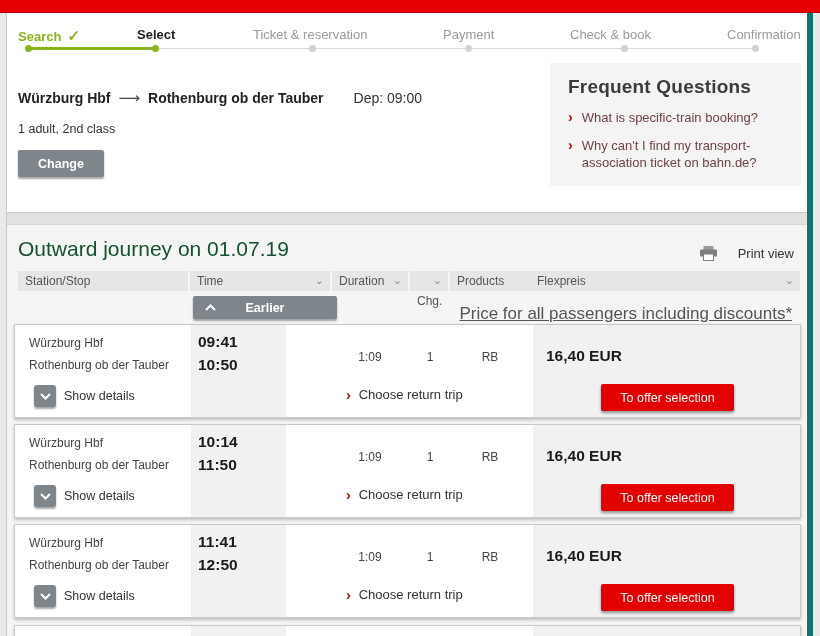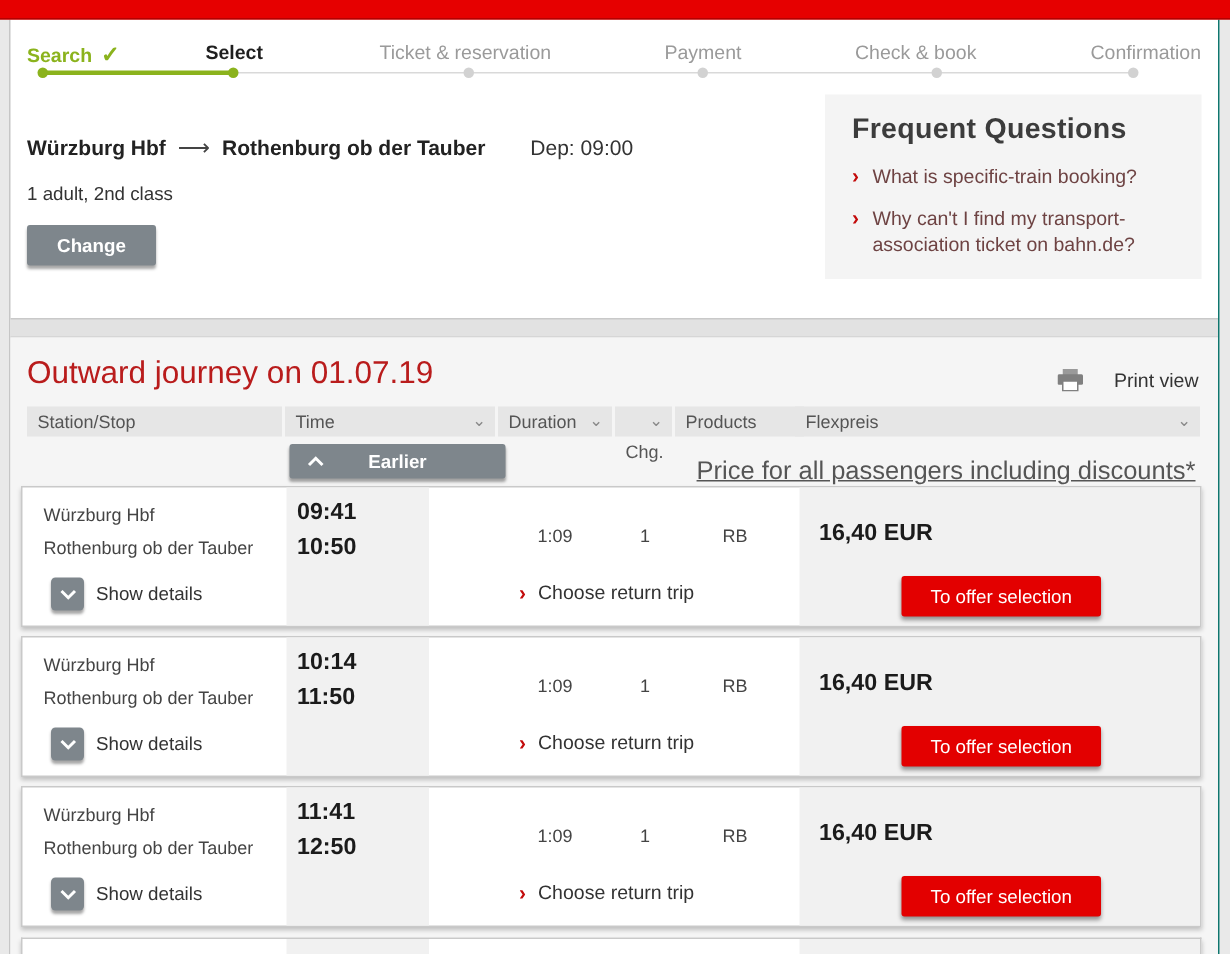--- a/index.html
+++ b/index.html
@@ -3,21 +3,21 @@
 <meta charset="utf-8">
 <style>
   * { margin:0; padding:0; box-sizing:border-box; }
   html,body { width:820px; height:636px; overflow:hidden; }
   body { background:#e9e9e9; font-family:"Liberation Sans", sans-serif; position:relative; color:#333; }
 
   .topbar { position:absolute; top:0; left:0; width:820px; height:13px;
             background:#e60000; border-bottom:1px solid #b40000; z-index:6; }
 
   .frame { position:absolute; top:13px; left:6px; width:807px; height:623px;
-           background:#fff; border-left:1px solid #c6c6c6; border-right:1px solid #0f766e; }
+           background:#fff; border-left:1px solid #c6c6c6; border-right:6px solid #0f766e; }
 
   
   .steps { position:absolute; top:0; left:0; width:100%; height:62px; }
   .step-label { position:absolute; top:14px; font-size:13px; color:#9a9a9a; white-space:nowrap; }
   .step-label.s-done   { color:#8bb31d; font-weight:bold; }
   .step-label.s-active { color:#1f1f1f; font-weight:bold; }
   .check { color:#8bb31d; font-weight:bold; font-size:15px; margin-left:6px; }
   .track-line  { position:absolute; top:35px; height:1px; background:#d9d9d9; }
   .track-line.green { height:3px; top:34px; background:#8bb31d; border-radius:2px; }
   .dot { position:absolute; top:32px; width:7px; height:7px; border-radius:50%; background:#d2d2d2; }
@@ -43,21 +43,21 @@
   .faq-link { display:flex; margin-top:11px; cursor:pointer; }
   .faq-link .chev { color:#c30a0a; font-weight:bold; font-size:14px; line-height:16px; margin-right:9px; }
   .faq-link .txt { font-size:13px; line-height:17px; color:#6e4343; }
 
   
   .band { position:absolute; left:0; top:199px; width:100%; height:13px;
           background:#e2e2e2; border-top:1px solid #c9c9c9; border-bottom:1px solid #d6d6d6; }
 
   
   .lower { position:absolute; left:0; top:212px; width:100%; height:411px; background:#f5f5f5; }
-  .lower-title { position:absolute; left:11px; top:12px; font-size:21px; font-weight:400; color:#b91c1c; }
+  .lower-title { position:absolute; left:11px; top:12px; font-size:21px; font-weight:400; color:#14532d; }
   .print { position:absolute; right:13px; top:21px; display:flex; align-items:center; cursor:pointer; }
   .print .lbl { font-size:13px; color:#333; margin-left:21px; }
 
   .th { position:absolute; top:46px; height:20px; background:#e6e6e6; font-size:12px; color:#555;
         line-height:20px; padding-left:7px; }
   .th .caret { float:right; margin-right:6px; color:#8a8a8a; font-family:"DejaVu Sans", sans-serif;
                font-size:11px; cursor:pointer; }
 
   .earlier-btn { position:absolute; left:186px; top:71px; width:144px; height:23px;
                  display:flex; align-items:center; justify-content:center; }

